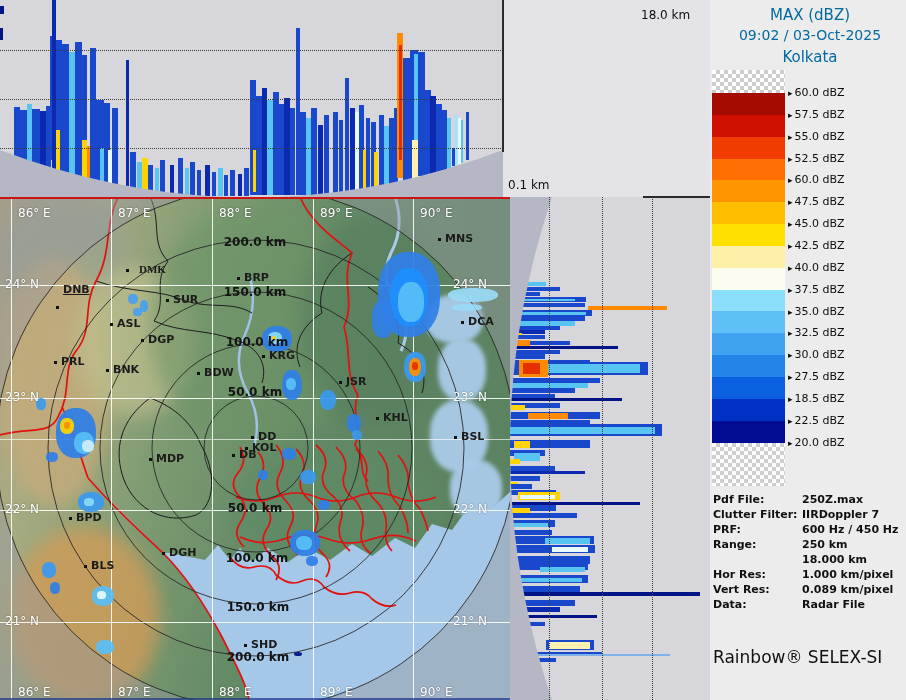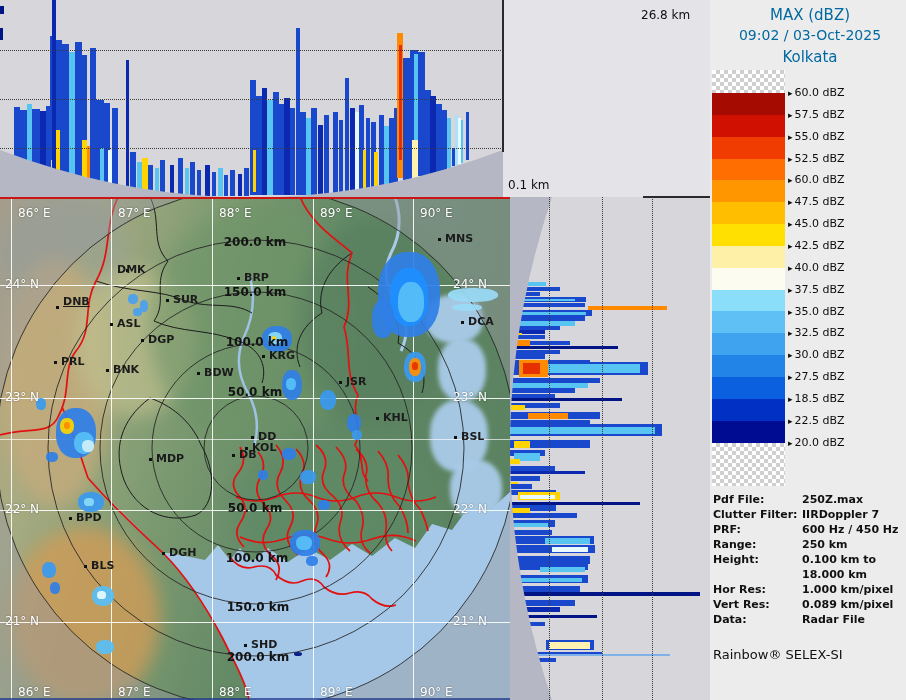--- a/index.html
+++ b/index.html
@@ -53,21 +53,21 @@
   .checker{background-color:#fff;
     background-image:linear-gradient(45deg,#cfcfcf 25%,transparent 25%,transparent 75%,#cfcfcf 75%),
                      linear-gradient(45deg,#cfcfcf 25%,transparent 25%,transparent 75%,#cfcfcf 75%);
     background-size:8px 8px;background-position:0 0,4px 4px;}
   .cb-tick{position:absolute;left:78px;height:13px;font-size:11px;color:#0d0d0d;white-space:nowrap;}
   .cb-arrow{font-size:9px;margin-right:2px;}
   #meta{position:absolute;left:3px;top:492px;width:192px;font-size:11px;color:#111;font-weight:bold;}
   .meta-row{display:flex;height:15px;line-height:15px;}
   .meta-label{flex:0 0 89px;white-space:nowrap;}
   .meta-value{flex:1;white-space:nowrap;}
-  #vendor{position:absolute;left:3px;top:647px;font-size:13px;color:#111;}
+  #vendor{position:absolute;left:3px;top:647px;font-size:17px;color:#111;}
 </style>
 </head>
 <body>
 
 <div id="app">
 
   <div id="top-panel" class="abs">
     <div>
         <div class="bar" style="left: 0px; top: 6px; width: 4px; height: 8px; background: rgb(0, 20, 134);"></div>
         <div class="bar" style="left: 0px; top: 28px; width: 3px; height: 12px; background: rgb(0, 20, 134);"></div>
@@ -166,21 +166,21 @@
         <div class="gline-h" style="top: 50px;"></div>
         <div class="gline-h" style="top: 99px;"></div>
         <div class="gline-h" style="top: 148px;"></div>
       </div>
     <div class="abs" style="right:0;top:0;height:152px;border-left:1px solid #2a2a2a;"></div>
   </div>
 
   <div id="corner" class="abs">
     <div id="corner-divider"></div>
     <div id="corner-baseline"></div>
-    <div class="axis-label" style="left:138px;top:8px;">26.8 km</div>
+    <div class="axis-label" style="left:138px;top:8px;">18.0 km</div>
     <div class="axis-label" style="left:5px;top:178px;">0.1 km</div>
   </div>
 
   <div id="map" class="abs">
     <div class="t t1"></div>
     <div class="t t2"></div>
     <div class="t t3"></div>
     <div class="t t4"></div>
     <div class="t t5"></div>
     <div class="t t6"></div>
@@ -320,27 +320,27 @@
         <div class="ring-label" style="left: 217px; top: 188px;">50.0 km</div>
         <div class="ring-label" style="left: 217px; top: 304px;">50.0 km</div>
         <div class="ring-label" style="left: 219px; top: 354px;">100.0 km</div>
         <div class="ring-label" style="left: 220px; top: 403px;">150.0 km</div>
         <div class="ring-label" style="left: 220px; top: 453px;">200.0 km</div>
       </div>
     <div>
         <div class="station-dot" style="left: 438px; top: 41px;"></div>
         <div class="station-label" style="left: 445px; top: 35px;">MNS</div>
         <div class="station-dot" style="left: 126px; top: 72px;"></div>
-        <div class="station-label" style="left: 117px; top: 66px;">DMK</div>
+        <div class="station-label" style="left: 139px; top: 66px; font-family: Liberation Serif, serif;">DMK</div>
         <div class="station-dot" style="left: 237px; top: 80px;"></div>
         <div class="station-label" style="left: 244px; top: 74px;">BRP</div>
         <div class="station-dot" style="left: 166px; top: 102px;"></div>
         <div class="station-label" style="left: 173px; top: 96px;">SUR</div>
         <div class="station-dot" style="left: 56px; top: 109px;"></div>
-        <div class="station-label" style="left: 63px; top: 98px; text-decoration: underline;">DNB</div>
+        <div class="station-label" style="left: 63px; top: 86px; text-decoration: underline;">DNB</div>
         <div class="station-dot" style="left: 461px; top: 124px;"></div>
         <div class="station-label" style="left: 468px; top: 118px;">DCA</div>
         <div class="station-dot" style="left: 110px; top: 126px;"></div>
         <div class="station-label" style="left: 117px; top: 120px;">ASL</div>
         <div class="station-dot" style="left: 141px; top: 142px;"></div>
         <div class="station-label" style="left: 148px; top: 136px;">DGP</div>
         <div class="station-dot" style="left: 262px; top: 158px;"></div>
         <div class="station-label" style="left: 269px; top: 152px;">KRG</div>
         <div class="station-dot" style="left: 54px; top: 164px;"></div>
         <div class="station-label" style="left: 61px; top: 158px;">PRL</div>
@@ -519,24 +519,20 @@
         </div>
         <div class="meta-row">
           <div class="meta-label">PRF:</div>
           <div class="meta-value">600 Hz / 450 Hz</div>
         </div>
         <div class="meta-row">
           <div class="meta-label">Range:</div>
           <div class="meta-value">250 km</div>
         </div>
         <div class="meta-row">
-          <div class="meta-label">Height:</div>
-          <div class="meta-value">0.100 km to</div>
-        </div>
-        <div class="meta-row">
           <div class="meta-label"></div>
           <div class="meta-value">18.000 km</div>
         </div>
         <div class="meta-row">
           <div class="meta-label">Hor Res:</div>
           <div class="meta-value">1.000 km/pixel</div>
         </div>
         <div class="meta-row">
           <div class="meta-label">Vert Res:</div>
           <div class="meta-value">0.089 km/pixel</div>

